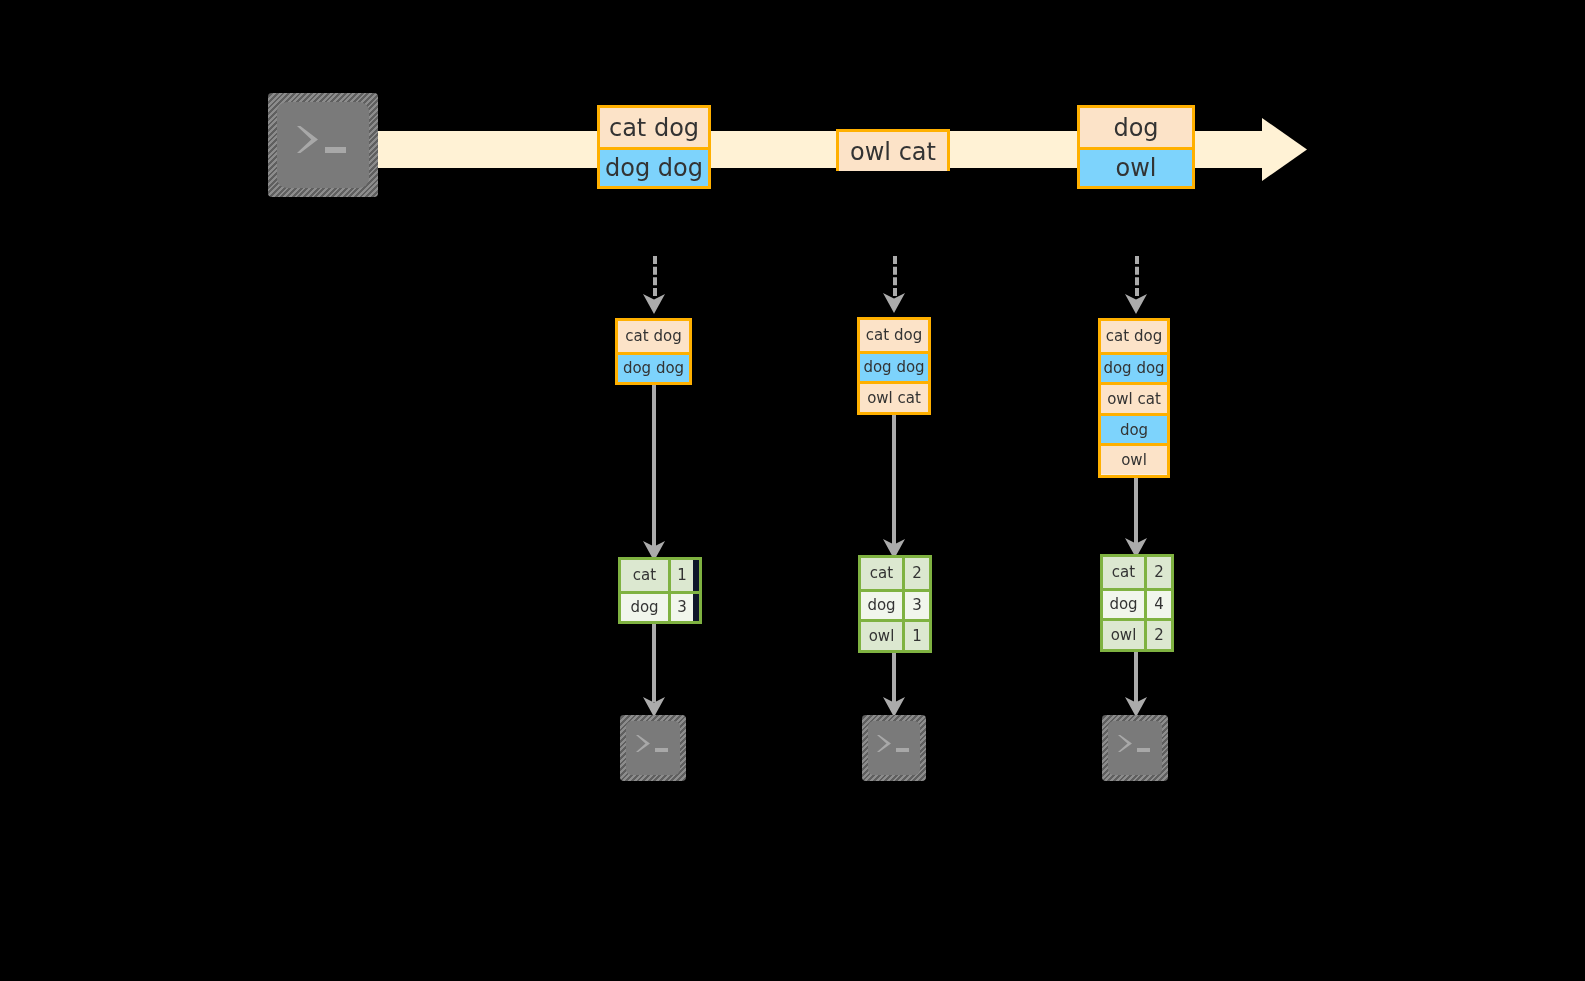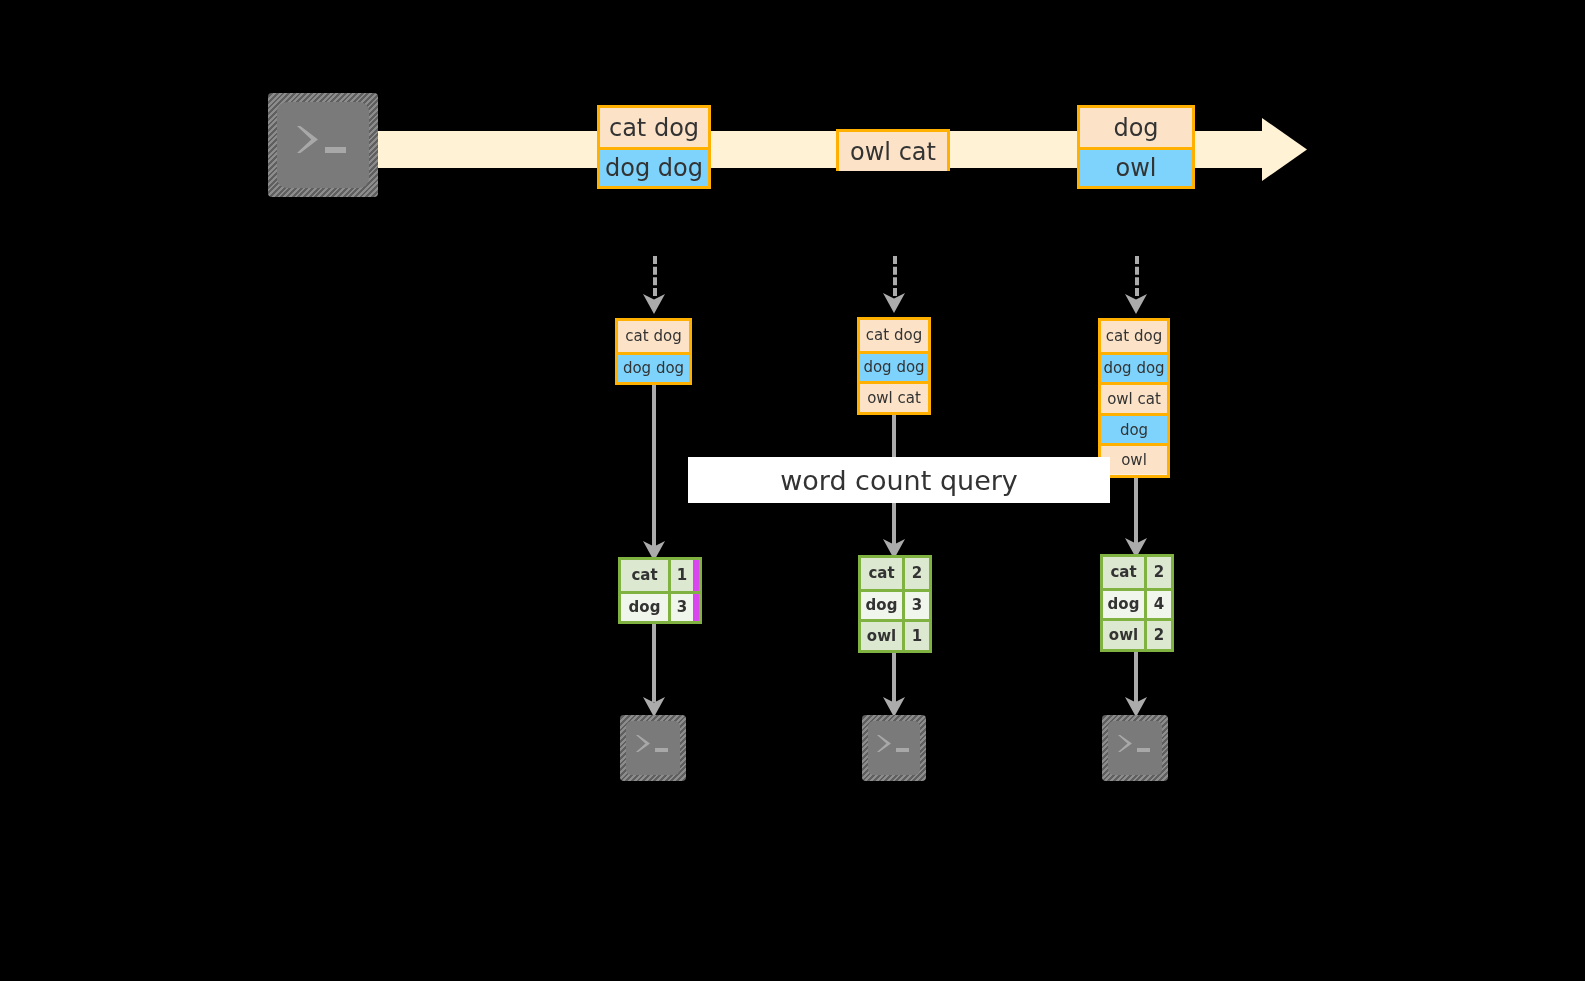--- a/index.html
+++ b/index.html
@@ -89,22 +89,21 @@
   .obox.big.single .orow { height: 39px; }
 
   
   .obox.small .orow { height: 30.6px; font-size: 15px; }
 
   
   .gbox {
     position: absolute;
     box-sizing: border-box;
     border: 3px solid #7FB241;
-    background: #d946ef;
-    font-weight: bold;
+    background: #0f172a;
   }
   .grow {
     display: flex;
     height: 30.6px;
     box-sizing: border-box;
   }
   .grow + .grow { border-top: 3px solid #7FB241; }
   .grow.dark  .gcell { background: #DCE8D0; }
   .grow.light .gcell { background: #F1F6EC; }
   .gcell {
@@ -280,15 +279,14 @@
 
   <div class="conn" style="left:1134px; top:652px; height:51px;"></div>
   <div class="conn-head" style="left:1125px; top:697px;"></div>
 
   <div class="terminal" style="left:1102px; top:715px; width:66px; height:66px;">
     <div class="term-inner" style="left:6px; top:6px; right:6px; bottom:6px;"></div>
     <div class="chev" style="left:16px; top:20px; width:14px; height:17px;"></div>
     <div class="undr" style="left:35px; top:33px; width:13px; height:4px;"></div>
   </div>
 
-  <div class="query-label">word count query</div>
 
 </div>
 
 </body></html>

